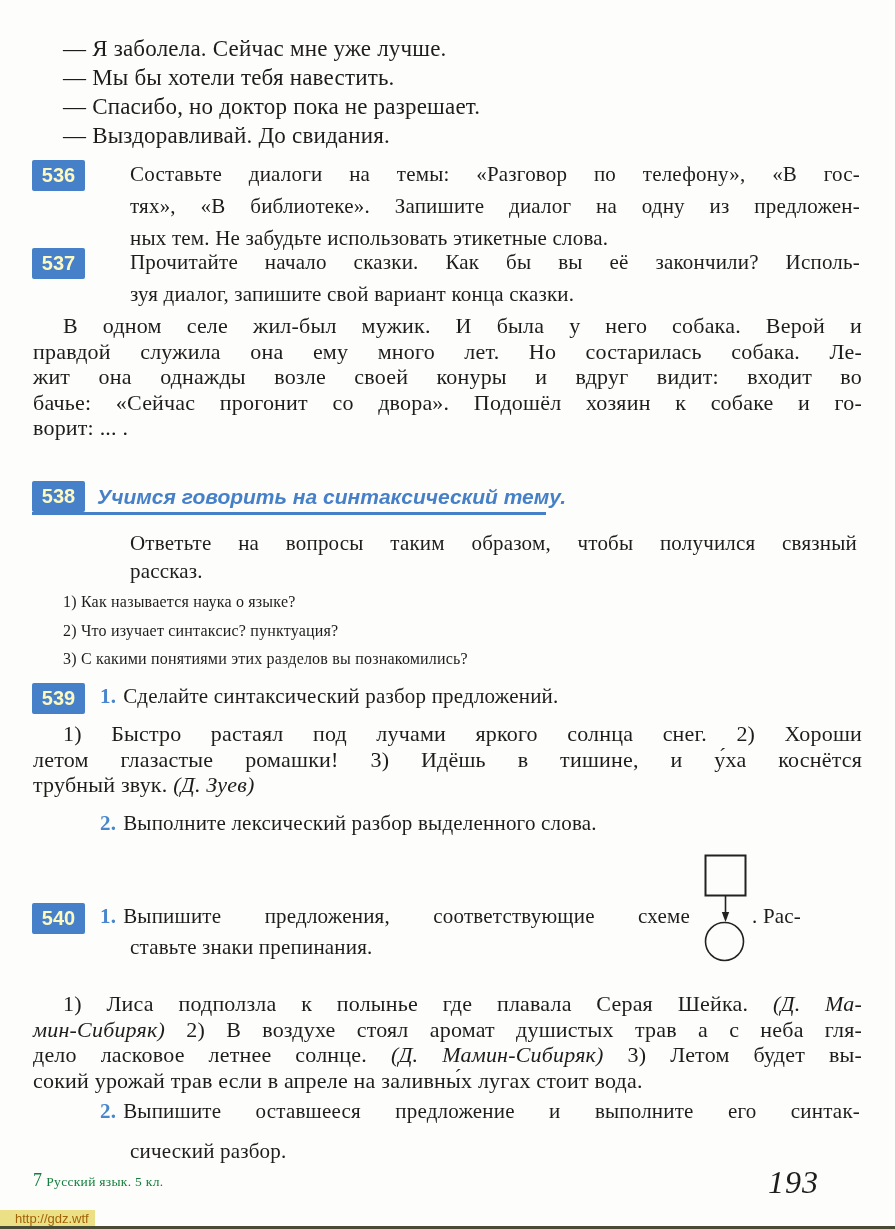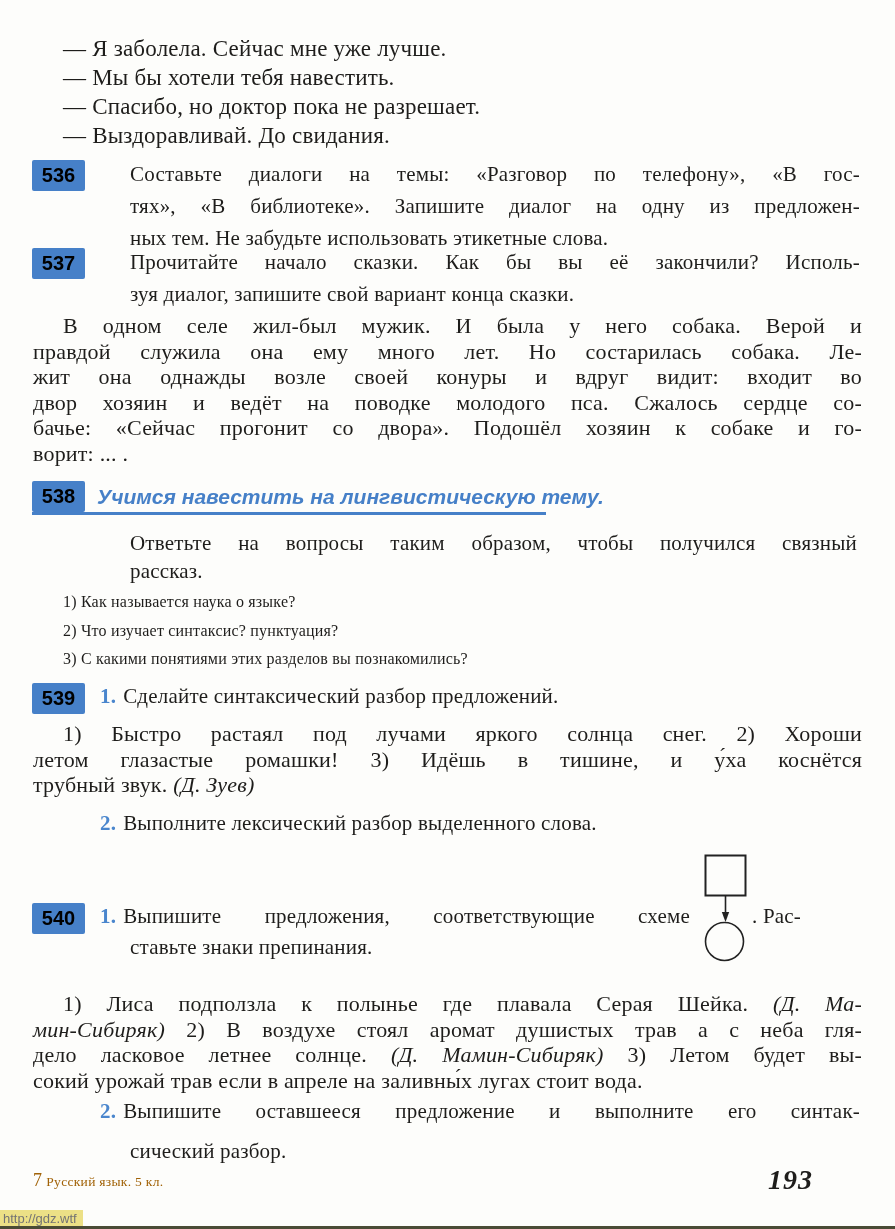--- a/index.html
+++ b/index.html
@@ -7,34 +7,34 @@
         font-family:"Liberation Serif","DejaVu Serif",serif;color:#1e1d1b;--blue:#4680c8;}
   .abs{position:absolute;}
   .bodytxt{font-size:22px;line-height:25.5px;letter-spacing:0.2px;}
   .dialog{font-size:23px;line-height:29px;letter-spacing:0.2px;}
   .instr{font-size:21px;line-height:32px;letter-spacing:0.2px;}
   .intro{font-size:21px;line-height:28px;letter-spacing:0.2px;}
   .qs{font-size:16px;line-height:28.5px;letter-spacing:0.2px;}
   .taskline{font-size:21px;line-height:31px;letter-spacing:0.2px;}
   .just{text-align:justify;text-align-last:justify;text-justify:inter-word;}
   .indent{padding-left:30px;margin-top:9px;}
-  .numbox{width:53px;height:31px;background:var(--blue);color:#000000;border-radius:2px;
+  .numbox{width:53px;height:31px;background:var(--blue);color:#fef9c3;border-radius:2px;
           font-family:"Liberation Sans","DejaVu Sans",sans-serif;font-weight:bold;font-size:20px;
           display:flex;align-items:center;justify-content:center;box-sizing:border-box;}
   .bluenum{color:#4a86cd;font-weight:bold;margin-right:7px;}
   .boldw{font-weight:normal;}
   .it{font-style:italic;text-align:center;}
   .title538{font-family:"Liberation Sans","DejaVu Sans",sans-serif;font-weight:bold;font-style:italic;
             color:var(--blue);font-size:21px;line-height:26px;}
   .rule538{height:3px;background:var(--blue);}
-  .footer-sig{font-size:13.5px;color:#a16207;letter-spacing:0.3px;}
+  .footer-sig{font-size:13.5px;color:#15803d;letter-spacing:0.3px;}
   .footer-sig .num{font-size:18px;margin-right:4px;}
-  .pagenum{font-style:italic;font-weight:bold;font-size:28px;letter-spacing:1px;}
+  .pagenum{font-style:italic;font-weight:normal;font-size:32px;letter-spacing:1px;}
   .watermark{background:#ece086;font-family:"Liberation Sans","DejaVu Sans",sans-serif;
-             font-size:13px;color:#737373;padding:1px 6px 2px 3px;display:inline-block;}
+             font-size:13px;color:#a16207;padding:1px 6px 2px 15px;display:inline-block;}
   .bottomstrip{background:#4a4b35;}
 </style>
 </head>
 <body>
 
 <div class="page">
 
   <div class="abs dialog" style="left:63px;top:34px;width:700px;">
     <div>— Я заболела. Сейчас мне уже лучше.</div>
     <div>— Мы бы хотели тебя навестить.</div>
@@ -52,27 +52,26 @@
   <div class="abs numbox" style="left:32px;top:248px;">537</div>
   <div class="abs instr" style="left:130px;top:246px;width:730px;">
     <div class="just">Прочитайте начало сказки. Как бы вы её закончили? Исполь-</div>
     <div>зуя диалог, запишите свой вариант конца сказки.</div>
   </div>
 
   <div class="abs bodytxt" style="left:33px;top:304px;width:829px;">
     <div class="just indent">В одном селе жил-был мужик. И была у него собака. Верой и</div>
     <div class="just">правдой служила она ему много лет. Но состарилась собака. Ле-</div>
     <div class="just">жит она однажды возле своей конуры и вдруг видит: входит во</div>
-    <div class="just">двор хозяин и ведёт на поводке молодого пса. Сжалось сердце со-</div>
     <div class="just">бачье: «Сейчас прогонит со двора». Подошёл хозяин к собаке и го-</div>
     <div>ворит: ... .</div>
   </div>
 
   <div class="abs numbox" style="left:32px;top:481px;">538</div>
-  <div class="abs title538" style="left:97px;top:484px;width:540px;">Учимся навестить на лингвистическую тему.</div>
+  <div class="abs title538" style="left:97px;top:484px;width:540px;">Учимся говорить на синтаксический тему.</div>
   <div class="abs rule538" style="left:32px;top:512px;width:514px;"></div>
 
   <div class="abs intro" style="left:130px;top:529px;width:727px;">
     <div class="just">Ответьте на вопросы таким образом, чтобы получился связный</div>
     <div>рассказ.</div>
   </div>
 
   <div class="abs qs" style="left:63px;top:588px;width:780px;">
     <div>1) Как называется наука о языке?</div>
     <div>2) Что изучает синтаксис? пунктуация?</div>

